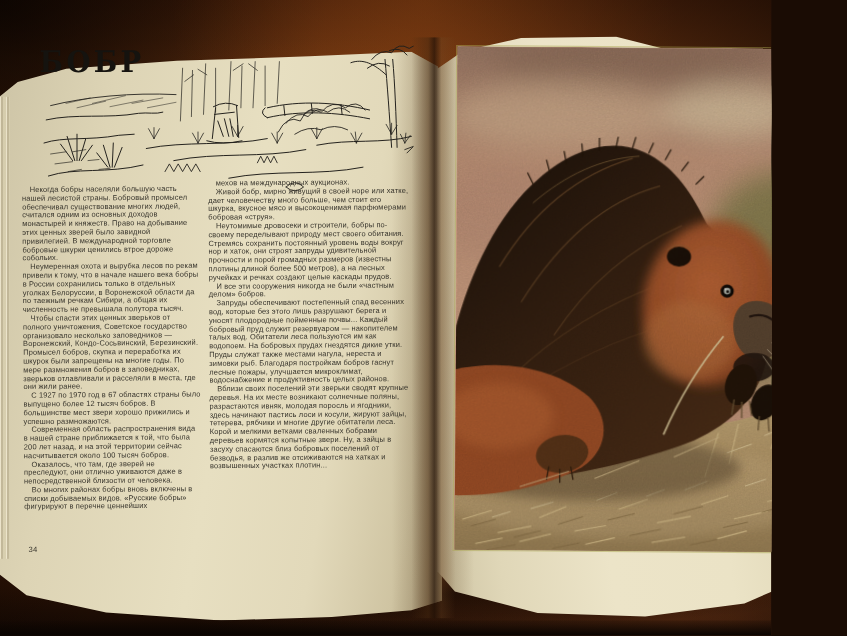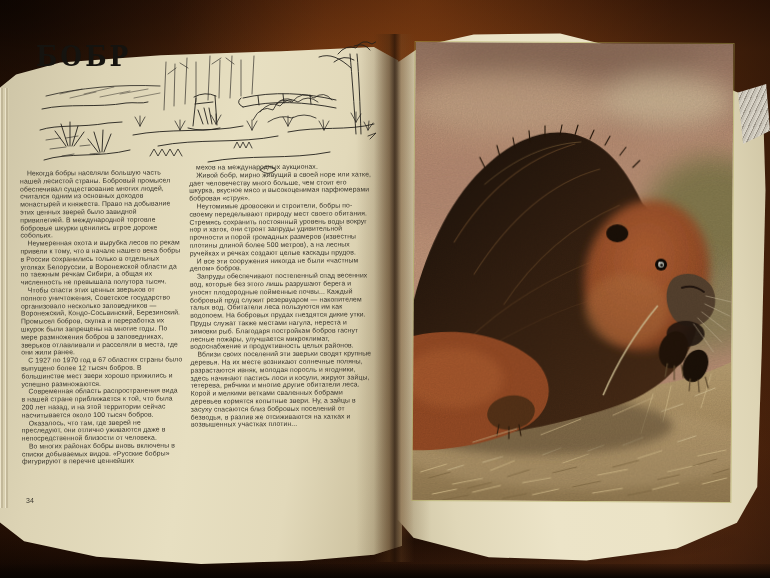--- a/index.html
+++ b/index.html
@@ -1,17 +1,17 @@
 <!DOCTYPE html>
 <html><head>
 <meta charset="utf-8">
 <style>
   html,body{margin:0;padding:0;background:#1a0c04;}
   .scene{
-    position:relative;width:770px;height:578px;overflow:hidden;
+    position:relative;width:701px;height:578px;overflow:hidden;
     font-family:"Liberation Sans",sans-serif;
     background:
       radial-gradient(ellipse at 50% 120%, transparent 55%, rgba(8,3,1,.6) 100%),
       radial-gradient(ellipse at 55% 0%, rgba(165,80,22,.55), transparent 42%),
       radial-gradient(ellipse at 95% 98%, rgba(125,62,26,.5), transparent 52%),
       radial-gradient(ellipse at 0% 0%, rgba(5,2,1,.8), transparent 30%),
       linear-gradient(180deg,#55260c 0%,#6e3511 9%,#602d0e 48%,#4a2109 78%,#2a1205 92%,#120803 100%);
   }
   .bottom-bar{position:absolute;left:0;bottom:0;width:100%;height:14px;background:linear-gradient(180deg,rgba(20,9,3,.2),#090401);}
   .book-shadow{position:absolute;left:30px;top:520px;width:720px;height:50px;

